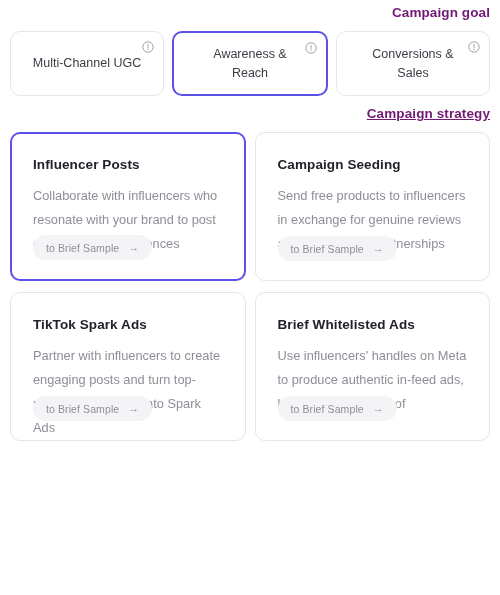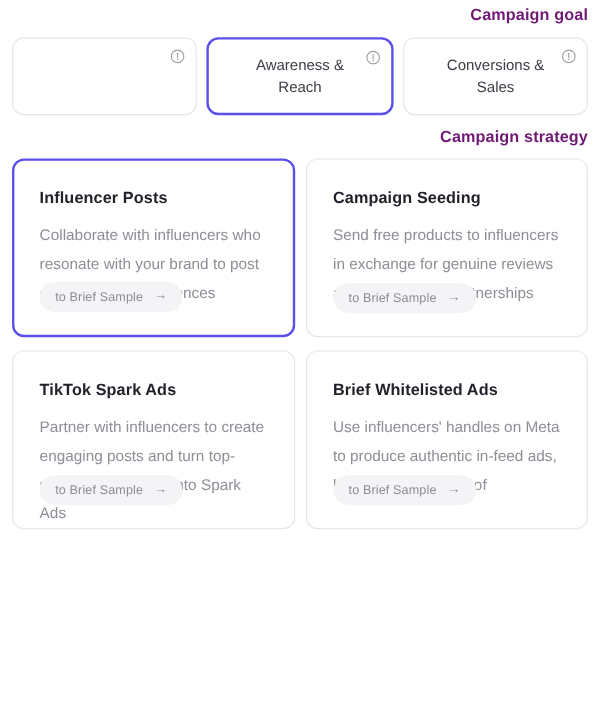--- a/index.html
+++ b/index.html
@@ -27,21 +27,21 @@
   .section-heading {
     font-size: 13.5px;
     font-weight: 700;
     color: #701a75;
     letter-spacing: 0.1px;
     margin: 0;
     padding: 0 0 0 2px;
     text-align: right;
   }
   .heading-goal { padding-top: 5px; }
-  .heading-strategy { padding-top: 10px; }
+  .heading-strategy { padding-top: 10px; text-decoration: underline; }
 
   
   .goal-row {
     display: flex;
     gap: 8px;
     margin-top: 11px;
   }
   .goal-tab {
     position: relative;
     flex: 1 1 0;
@@ -148,20 +148,21 @@
 </head>
 <body>
 
 <div class="page">
 
   <h2 class="section-heading heading-goal">Campaign goal</h2>
 
   <div class="goal-row">
 
     <div class="goal-tab">
+      <span class="goal-tab-label">Multi-Channel UGC</span>
       <span class="info-icon">
         <svg width="12" height="12" viewBox="0 0 12 12">
           <circle cx="6" cy="6" r="5.2" fill="none" stroke="#9a9aa3" stroke-width="0.9"></circle>
           <line x1="6" y1="3.4" x2="6" y2="7.1" stroke="#9a9aa3" stroke-width="0.9" stroke-linecap="round"></line>
           <circle cx="6" cy="8.6" r="0.55" fill="#9a9aa3"></circle>
         </svg>
       </span>
     </div>
 
     <div class="goal-tab selected">

